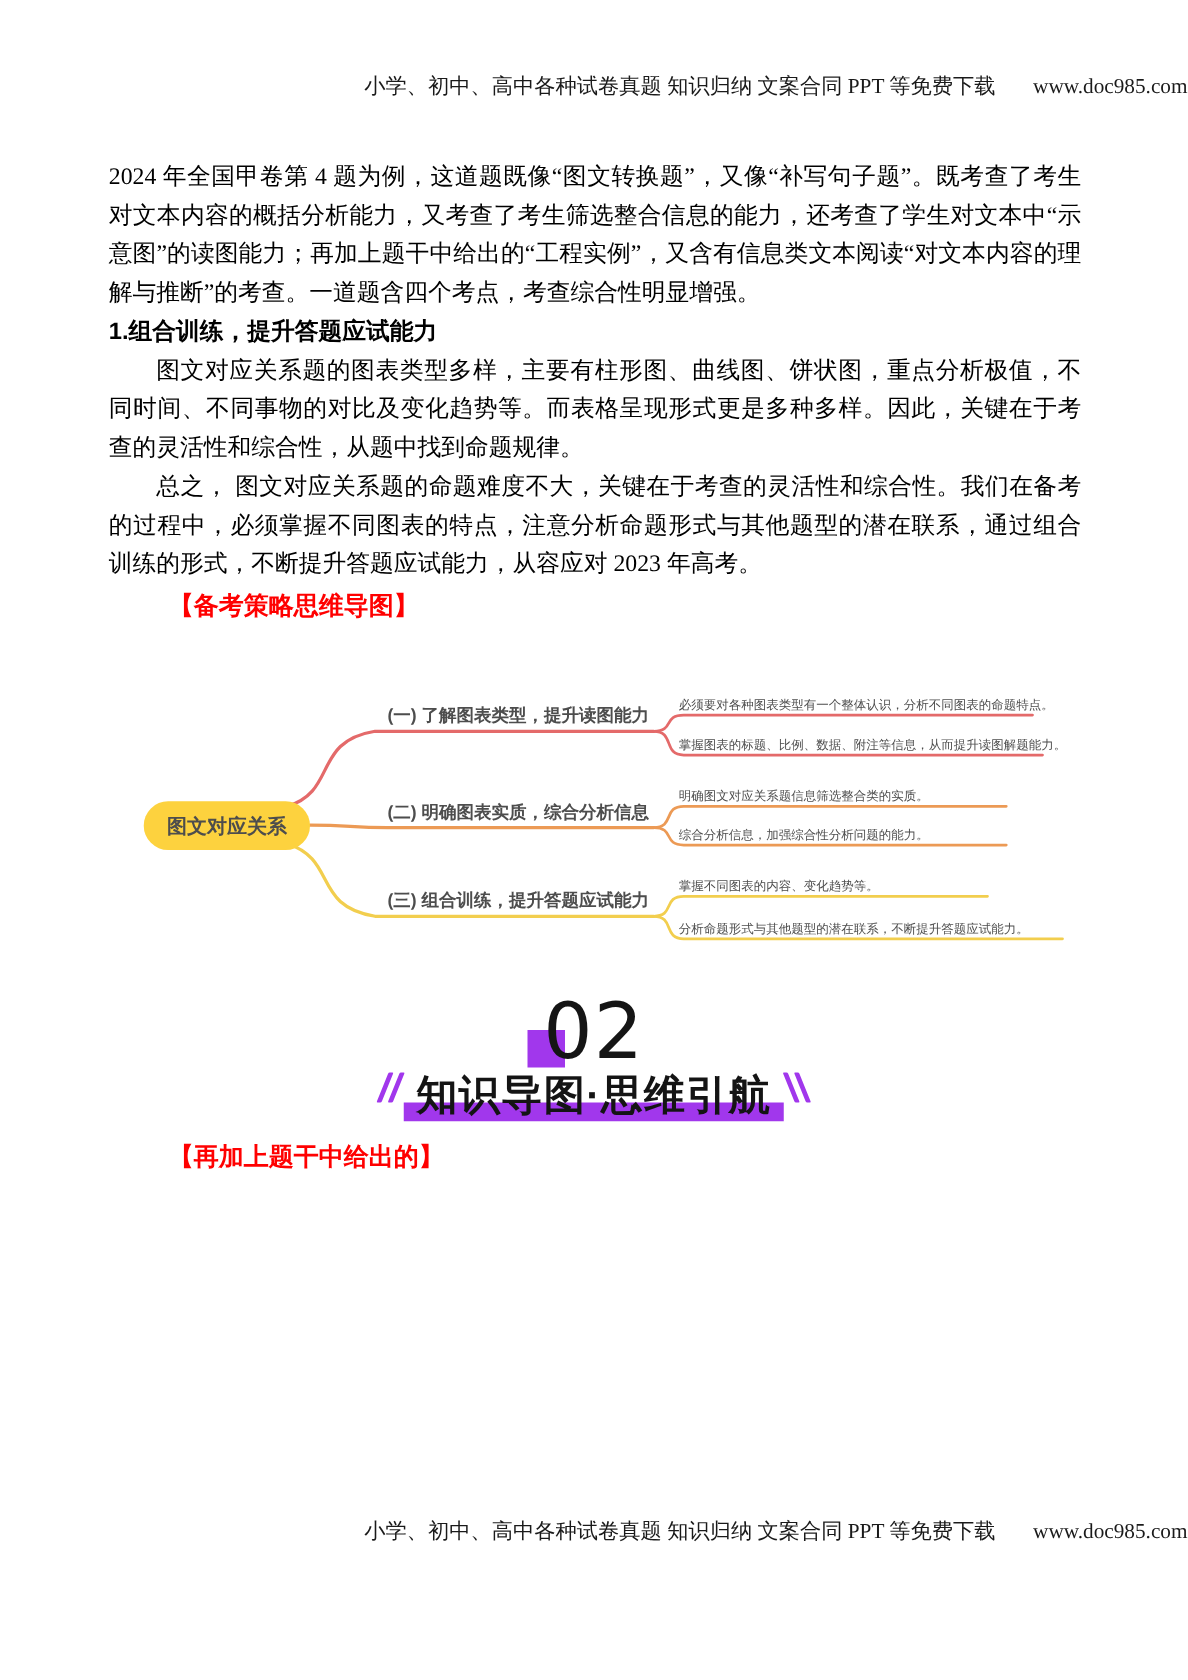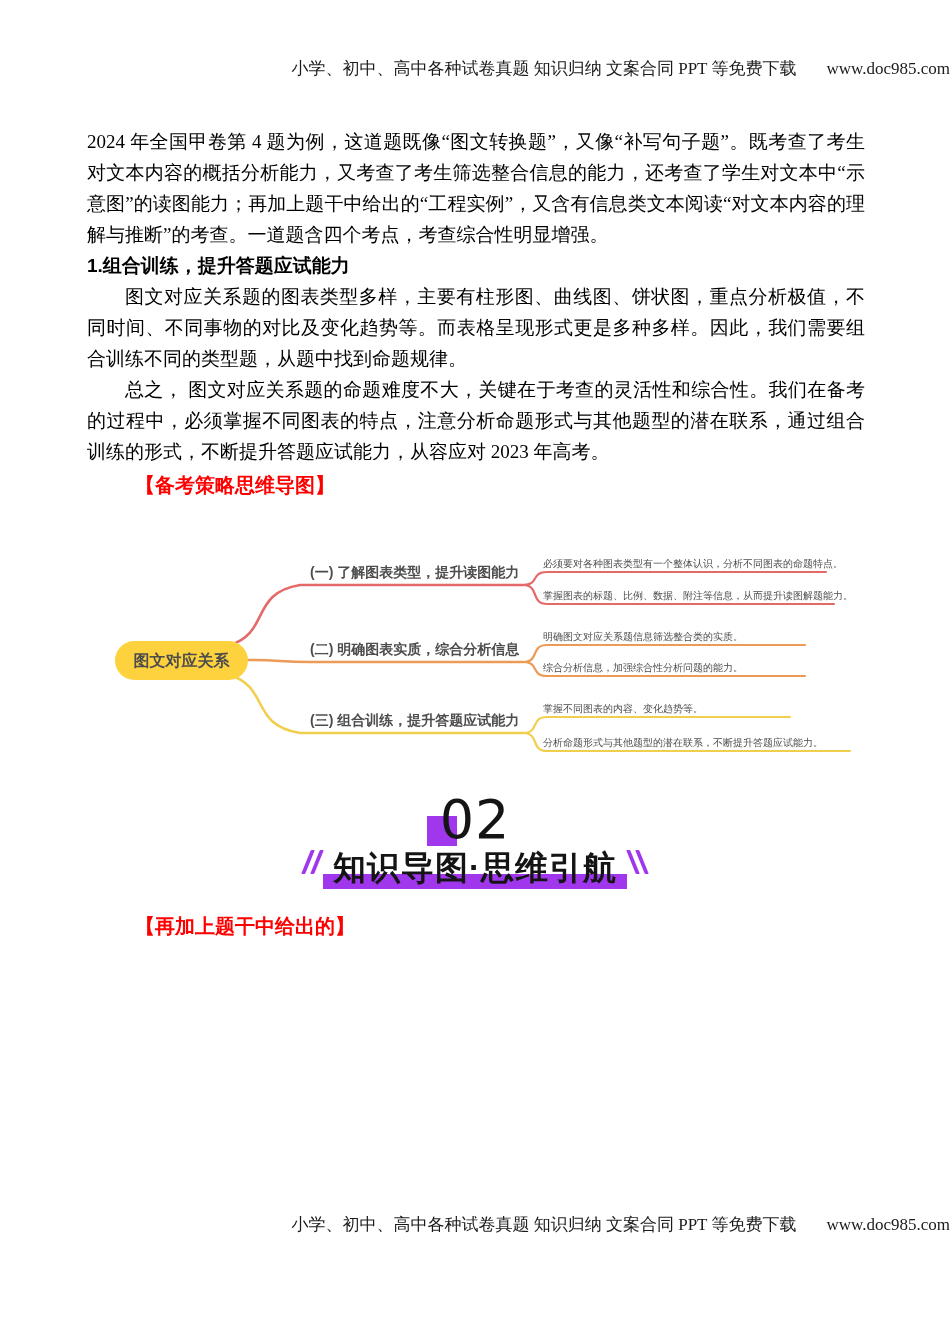--- a/index.html
+++ b/index.html
@@ -40,21 +40,21 @@
   .mm-root-label { font-size:16px; font-weight:bold; fill:#111; }
   .mm-label { font-size:14px; font-weight:600; fill:#4a4a4a; }
   .mm-leaf  { font-size:10px; fill:#555; }
 
   .section-divider {
     position:absolute; top:792px; left:0; width:100%; text-align:center;
     font-family:"Liberation Sans","DejaVu Sans",sans-serif;
   }
   .section-number {
     position:relative; z-index:0; display:inline-block;
-    font-size:54px; line-height:1.05; color:#151515; font-weight:500; letter-spacing:1px;
+    font-size:62px; line-height:1.05; color:#151515; font-weight:500; letter-spacing:1px;
     font-family:"DejaVu Sans","Liberation Sans",sans-serif;
   }
   .number-square {
     position:absolute; left:-13px; bottom:3px; width:30px; height:30px;
     background:var(--accent,#A137EC); z-index:-1;
   }
   .title-row { margin-top:1px; display:flex; justify-content:center; align-items:flex-start; gap:14px; }
   .section-title {
     position:relative; z-index:0; display:inline-block;
     font-size:33px; font-weight:900; color:#141414; letter-spacing:1px; line-height:1.1;
@@ -71,21 +71,21 @@
 </head>
 <body>
 
 <div class="page-header">
   <span>小学、初中、高中各种试卷真题 知识归纳 文案合同 PPT 等免费下载</span><span class="site-url">www.doc985.com</span>
 </div>
 
 <div class="body-text">
   <p>2024 年全国甲卷第 4 题为例，这道题既像“图文转换题”，又像“补写句子题”。既考查了考生对文本内容的概括分析能力，又考查了考生筛选整合信息的能力，还考查了学生对文本中“示意图”的读图能力；再加上题干中给出的“工程实例”，又含有信息类文本阅读“对文本内容的理解与推断”的考查。一道题含四个考点，考查综合性明显增强。</p>
   <p class="bold-heading">1.组合训练，提升答题应试能力</p>
-  <p class="indent">图文对应关系题的图表类型多样，主要有柱形图、曲线图、饼状图，重点分析极值，不同时间、不同事物的对比及变化趋势等。而表格呈现形式更是多种多样。因此，我们需要组合训练不同的类型题，从题中找到命题规律。</p>
+  <p class="indent">图文对应关系题的图表类型多样，主要有柱形图、曲线图、饼状图，重点分析极值，不同时间、不同事物的对比及变化趋势等。而表格呈现形式更是多种多样。因此，关键在于考查的灵活性和综合性，从题中找到命题规律。</p>
   <p class="indent">总之， 图文对应关系题的命题难度不大，关键在于考查的灵活性和综合性。我们在备考的过程中，必须掌握不同图表的特点，注意分析命题形式与其他题型的潜在联系，通过组合训练的形式，不断提升答题应试能力，从容应对 2023 年高考。</p>
 </div>
 
 <div class="red-heading first">【备考策略思维导图】</div>
 
 <svg class="mindmap" viewBox="0 0 770 235" xmlns="http://www.w3.org/2000/svg">
 
   <g fill="none" stroke-linecap="round">
     <path d="M 130 107 C 170 95, 150 55, 200 47 H 423" stroke-width="2.6" stroke="#E46A6A"></path>
     <path d="M 423 47 C 440 47, 430 34, 447 34 H 726" stroke-width="2.2" stroke="#E46A6A"></path>

